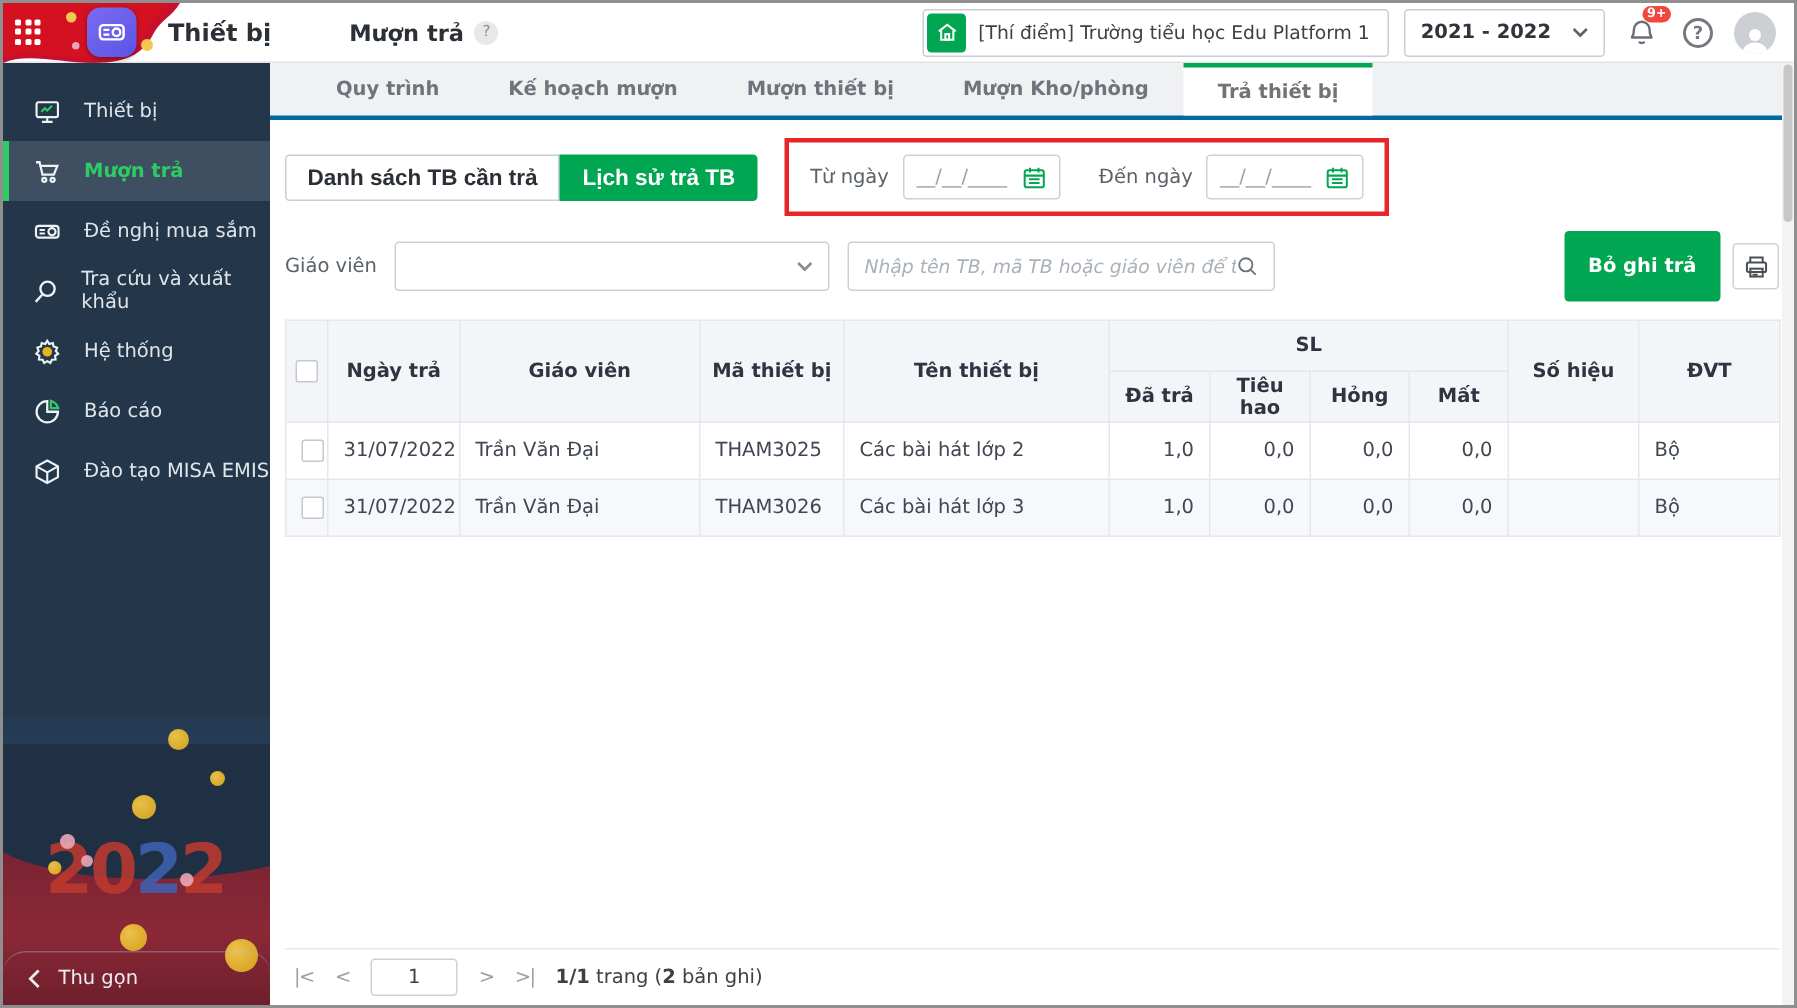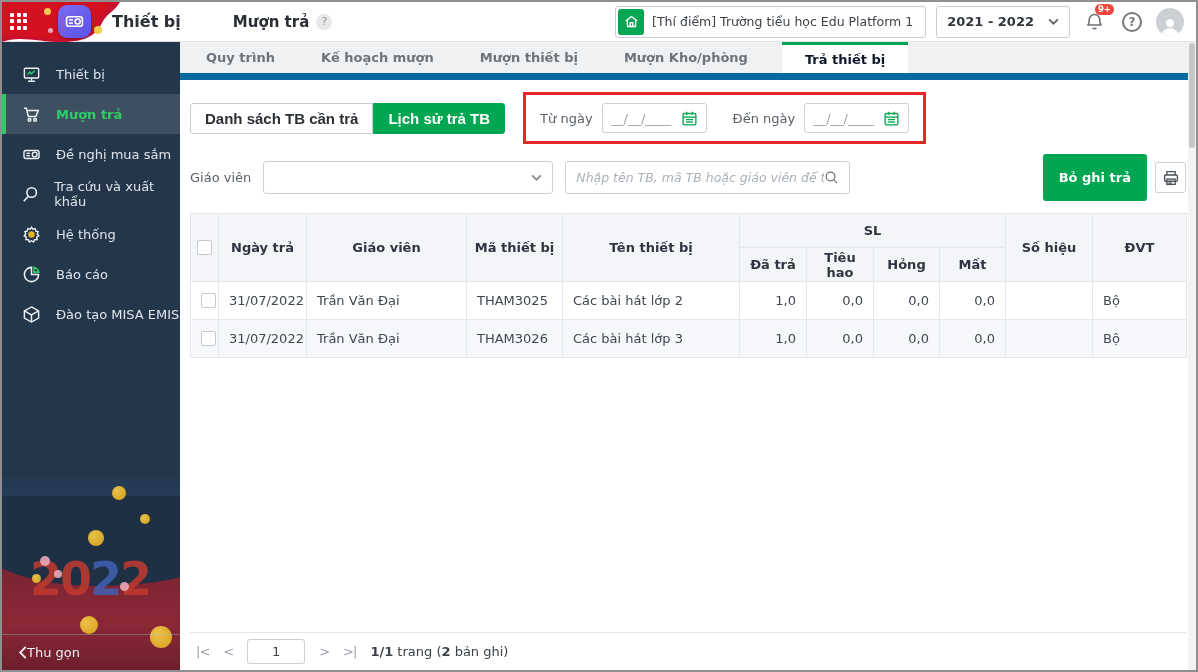--- a/index.html
+++ b/index.html
@@ -37,27 +37,27 @@
   .nav-item { height:40px; display:flex; align-items:center; gap:13px; padding-left:17px; color:#dfe5ea; font-size:13px; cursor:pointer; position:relative; }
   .nav-item .nico { width:24px; display:flex; justify-content:center; color:#eef2f5; }
   .nav-item.active { background:#3d4f61; color:#2ecc63; font-weight:bold; }
   .nav-item.active::before { content:""; position:absolute; left:0; top:0; bottom:0; width:4px; background:#2ecc63; }
   .sb-banner { position:absolute; left:0; right:0; bottom:0; height:192px; background:linear-gradient(180deg,#243a52 0%, #28405a 22%, #7a2433 48%, #8b2836 75%, #6e1f2c 100%); overflow:hidden; }
   .sb-banner .wave2 { position:absolute; top:18px; left:-20px; width:260px; height:90px; background:#1f2f44; border-radius:0 0 55% 45%; }
   .banner-year { position:absolute; top:74px; left:28px; font-size:46px; font-weight:bold; letter-spacing:-2px; opacity:.85; }
   .banner-year .r { color:#c03a2e; } .banner-year .b { color:#3f62b5; }
   .coin { position:absolute; border-radius:50%; background:radial-gradient(circle at 35% 35%, #f2c94c, #d9a418); opacity:.95; }
   .blossom { position:absolute; border-radius:50%; background:#e8a7b8; opacity:.9; }
-  .sb-footer { position:relative; margin-top:auto; height:36px; display:flex; align-items:center; padding-left:16px; color:#e8edf1; font-size:13px; border-top:1px solid rgba(160,200,220,.35); z-index:2; cursor:pointer; }
+  .sb-footer { position:relative; margin-top:auto; height:36px; display:flex; align-items:center; gap:12px; padding-left:16px; color:#e8edf1; font-size:13px; border-top:1px solid rgba(160,200,220,.35); z-index:2; cursor:pointer;border-radius:15px; }
 
   
   .main { flex:1; display:flex; flex-direction:column; position:relative; min-width:0; background:#fff; }
-  .tabbar { height:38px; flex:0 0 38px; background:#f0f1f2; border-bottom:7px solid #0369a1; display:flex; align-items:stretch; padding-left:3px;text-align:center; }
+  .tabbar { height:38px; flex:0 0 38px; background:#f0f1f2; border-bottom:3px solid #0369a1; display:flex; align-items:stretch; padding-left:21px;text-align:center; }
   .tab { display:flex; align-items:center; padding:0 23px; font-size:13px; color:#6d747c; font-weight:600; cursor:pointer; }
-  .tab.active { background:#fff; color:#0f172a; border-top:3px solid #00a651; padding-top:0;margin-left:11px; }
+  .tab.active { background:#fff; color:#737373; border-top:3px solid #00a651; padding-top:0; }
 
   .content { flex:1; display:flex; flex-direction:column; padding:12px 10px 0 10px; min-height:0; }
   .filters1 { display:flex; align-items:center; }
   .seg { display:flex; height:31px; }
   .seg-btn { display:flex; align-items:center; padding:0 14px; font-size:15px; font-weight:bold; border:1px solid #c9ced4; background:#fff; color:#2b3036; cursor:pointer; }
   .seg-btn:first-child { border-radius:3px 0 0 3px; }
   .seg-btn.active { background:#00a651; border-color:#00a651; color:#fff; border-radius:0 3px 3px 0; }
   .red-box { display:flex; align-items:center; gap:26px; border:3px solid #e8262a; margin-left:18px; padding:8px 14px; }
   .date-group { display:flex; align-items:center; gap:9px; }
   .date-label { font-size:13px; color:#5a6169; }

